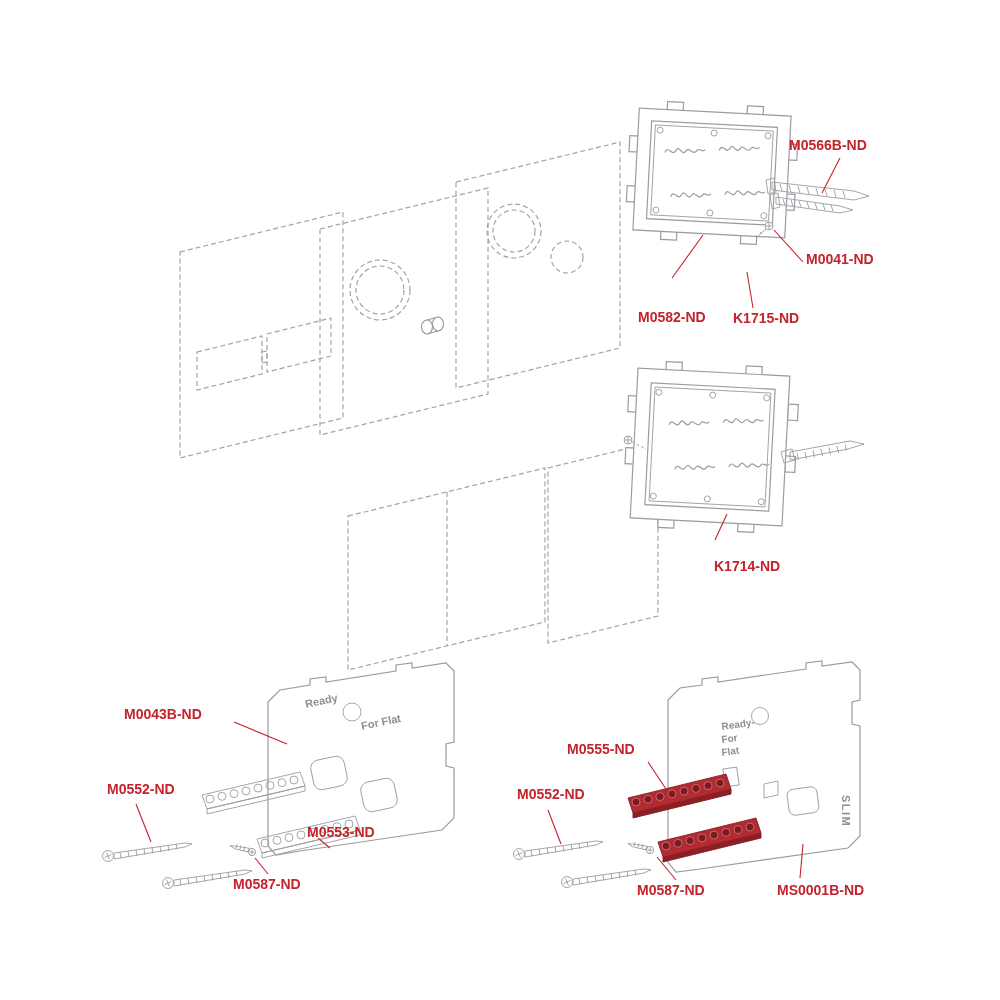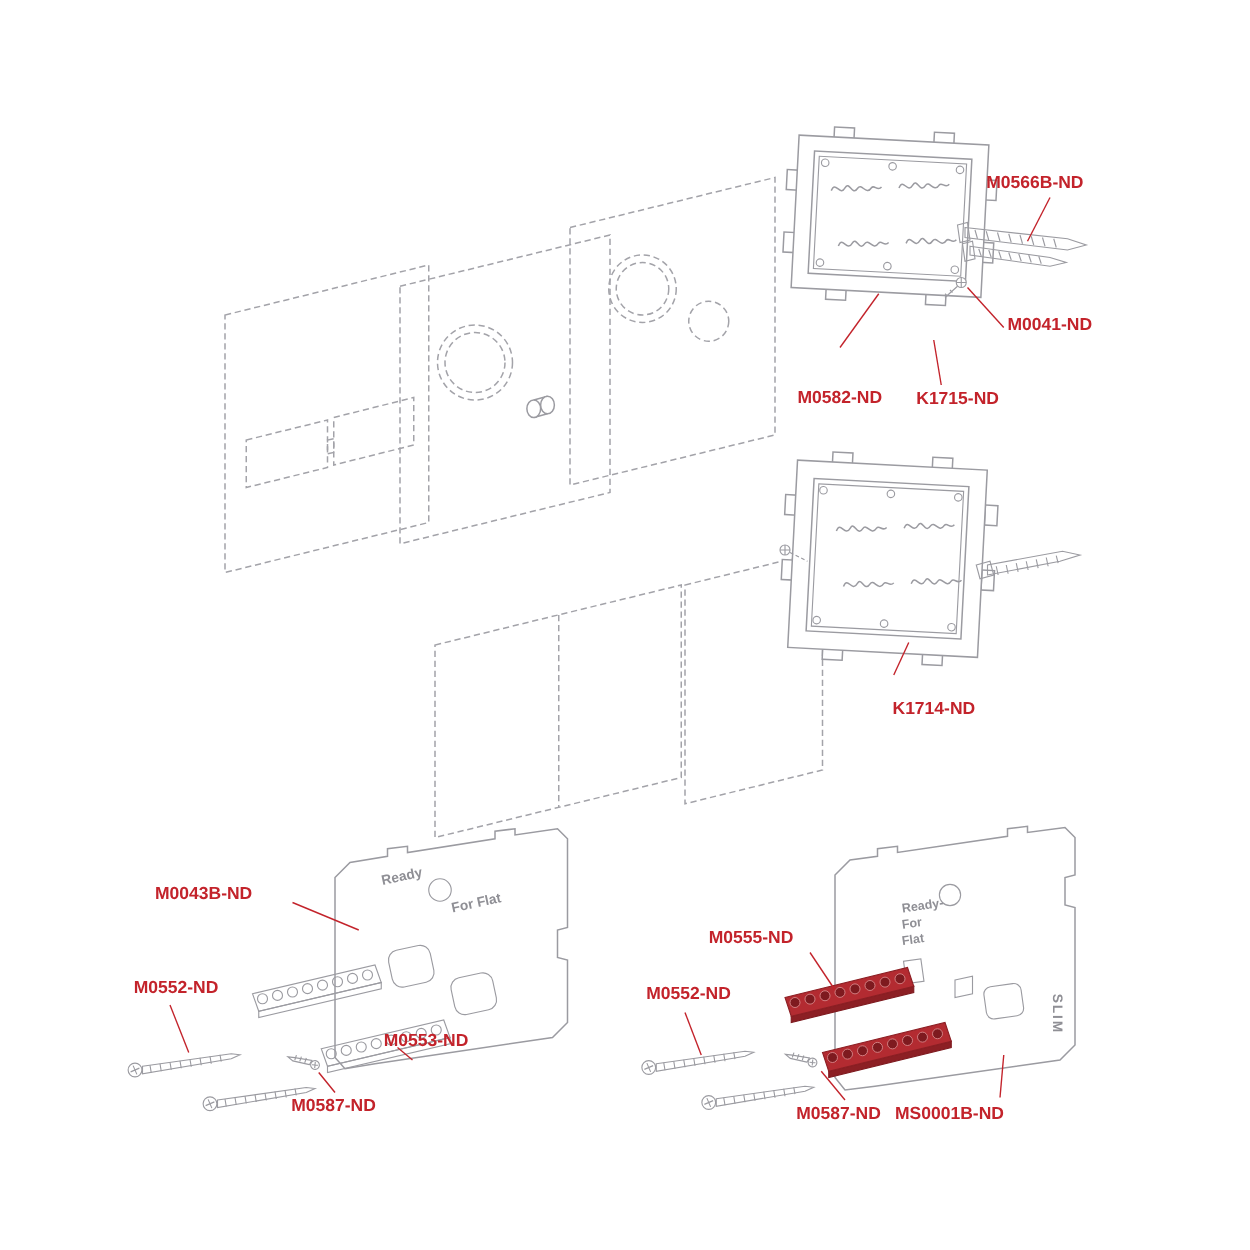--- a/index.html
+++ b/index.html
@@ -302,15 +302,15 @@
 <div class="part-label" style="left:307px; top:825px;">M0553-ND</div>
 
 <div class="part-label" style="left:233px; top:877px;">M0587-ND</div>
 
 <div class="part-label" style="left:567px; top:742px;">M0555-ND</div>
 
 <div class="part-label" style="left:517px; top:787px;">M0552-ND</div>
 
 <div class="part-label" style="left:637px; top:883px;">M0587-ND</div>
 
-<div class="part-label" style="left:716px; top:883px;">MS0001B-ND</div>
+<div class="part-label" style="left:777px; top:883px;">MS0001B-ND</div>
 
 </div>
 
 </body></html>

